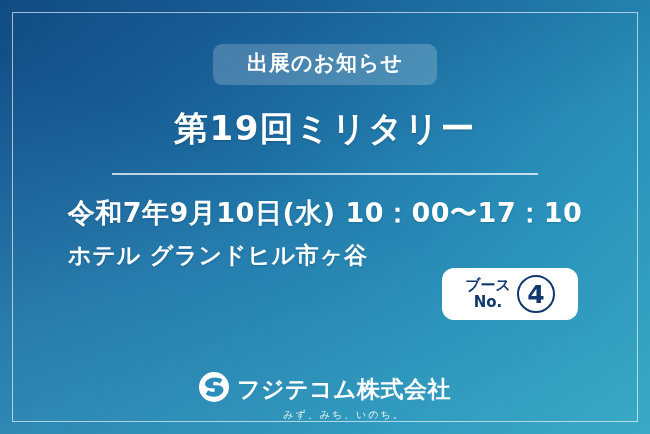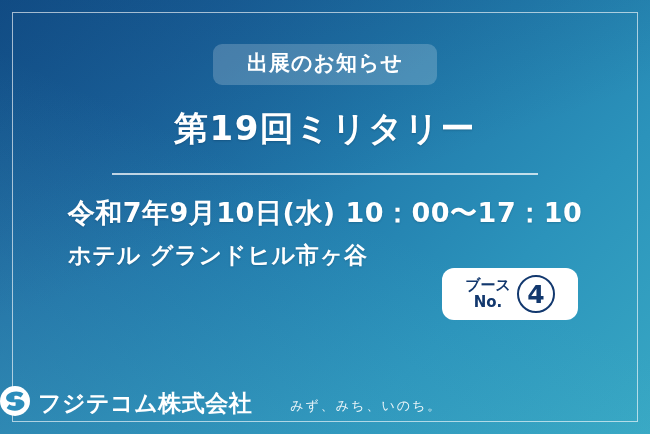--- a/index.html
+++ b/index.html
@@ -153,42 +153,42 @@
     line-height: 1;
     box-sizing: border-box;
   }
   
   .logo-area {
     position: absolute;
     left: 0;
     right: 0;
     bottom: 14px;
     display: flex;
-    flex-direction: row;
+    flex-direction: column;
     align-items: center;
   }
   .logo-row {
     display: flex;
     align-items: center;
     gap: 8px;
   }
   .logo-mark { display: block; }
   .logo-name {
     color: #ffffff;
     font-size: 23px;
     font-weight: bold;
     letter-spacing: 0.5px;
     line-height: 1;
     white-space: nowrap;
   }
   .logo-tagline {
     margin-top: 4px;
     margin-left: 38px;
     color: rgba(255,255,255,0.92);
-    font-size: 13px;
+    font-size: 10px;
     letter-spacing: 2px;
     line-height: 1;
     white-space: nowrap;
   }
 </style>
 </head>
 <body>
 
 <div id="poster">
 

